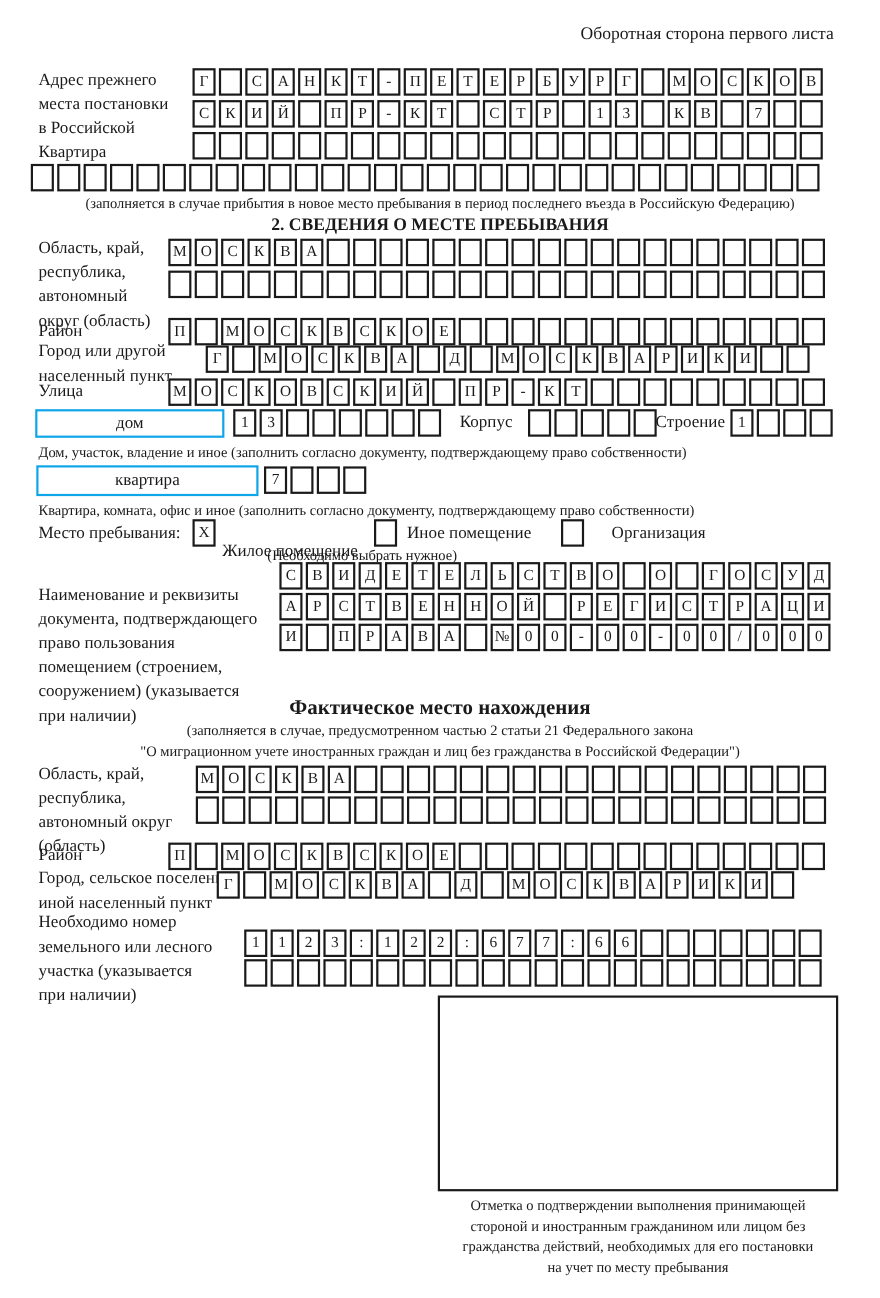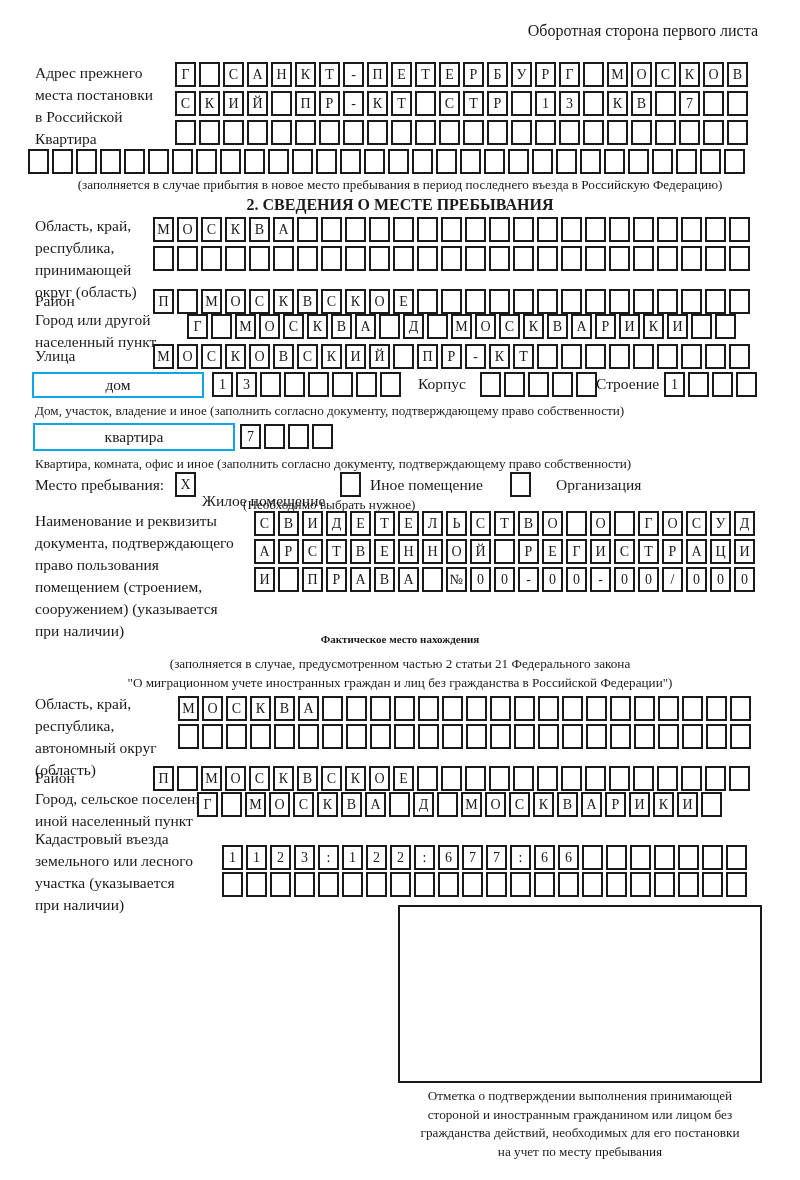--- a/index.html
+++ b/index.html
@@ -153,21 +153,21 @@
       <span class="cell"></span>
       <span class="cell"></span>
     </div>
   <div class="abs cap center" style="top:177px;left:0;">(заполняется в случае прибытия в новое место пребывания в период последнего въезда в Российскую Федерацию)</div>
 
   <div class="abs title" style="top:196px;left:0;">2. СВЕДЕНИЯ О МЕСТЕ ПРЕБЫВАНИЯ</div>
 
   <div class="abs lbl lbl-lines" style="left:35px;top:215px;">
       <div>Область, край,</div>
       <div>республика,</div>
-      <div>принимающей</div>
+      <div>автономный</div>
       <div>округ (область)</div>
     </div>
   <div class="row" style="left:153px;top:217px;">
       <span class="cell">М</span>
       <span class="cell">О</span>
       <span class="cell">С</span>
       <span class="cell">К</span>
       <span class="cell">В</span>
       <span class="cell">А</span>
       <span class="cell"></span>
@@ -345,21 +345,21 @@
 
   <div class="abs lbl" style="left:35px;top:474px;">Место пребывания:</div>
   <div class="abs chk" style="left:175px;top:472px;">X</div>
   <div class="abs lbl" style="left:202px;top:490px;">Жилое помещение</div>
   <div class="abs chk" style="left:340px;top:472px;"></div>
   <div class="abs lbl" style="left:370px;top:474px;">Иное помещение</div>
   <div class="abs chk" style="left:510px;top:472px;"></div>
   <div class="abs lbl" style="left:556px;top:474px;">Организация</div>
   <div class="abs cap" style="left:243px;top:497px;">(Необходимо выбрать нужное)</div>
 
-  <div class="abs lbl lbl-lines" style="left:35px;top:510px;">
+  <div class="abs lbl lbl-lines" style="left:35px;top:530px;">
       <div>Наименование и реквизиты</div>
       <div>документа, подтверждающего</div>
       <div>право пользования</div>
       <div>помещением (строением,</div>
       <div>сооружением) (указывается</div>
       <div>при наличии)</div>
     </div>
   <div class="row" style="left:254px;top:511px;">
       <span class="cell">С</span>
       <span class="cell">В</span>
@@ -423,21 +423,21 @@
       <span class="cell">0</span>
       <span class="cell">-</span>
       <span class="cell">0</span>
       <span class="cell">0</span>
       <span class="cell">/</span>
       <span class="cell">0</span>
       <span class="cell">0</span>
       <span class="cell">0</span>
     </div>
 
-  <div class="abs title" style="top:633px;left:0;font-size:11px;">Фактическое место нахождения</div>
+  <div class="abs title" style="top:633px;left:0;font-size:19px;">Фактическое место нахождения</div>
   <div class="abs cap center note-lines" style="top:655px;left:0;">
       <div>(заполняется в случае, предусмотренном частью 2 статьи 21 Федерального закона</div>
       <div>"О миграционном учете иностранных граждан и лиц без гражданства в Российской Федерации")</div>
     </div>
 
   <div class="abs lbl lbl-lines" style="left:35px;top:693px;">
       <div>Область, край,</div>
       <div>республика,</div>
       <div>автономный округ</div>
       <div>(область)</div>
@@ -547,21 +547,21 @@
       <span class="cell">В</span>
       <span class="cell">А</span>
       <span class="cell">Р</span>
       <span class="cell">И</span>
       <span class="cell">К</span>
       <span class="cell">И</span>
       <span class="cell"></span>
     </div>
 
   <div class="abs lbl lbl-lines" style="left:35px;top:828px;">
-      <div>Кадастровый въезда</div>
+      <div>Необходимо номер</div>
       <div>земельного или лесного</div>
       <div>участка (указывается</div>
       <div>при наличии)</div>
     </div>
   <div class="row" style="left:222px;top:845px;">
       <span class="cell">1</span>
       <span class="cell">1</span>
       <span class="cell">2</span>
       <span class="cell">3</span>
       <span class="cell">:</span>

